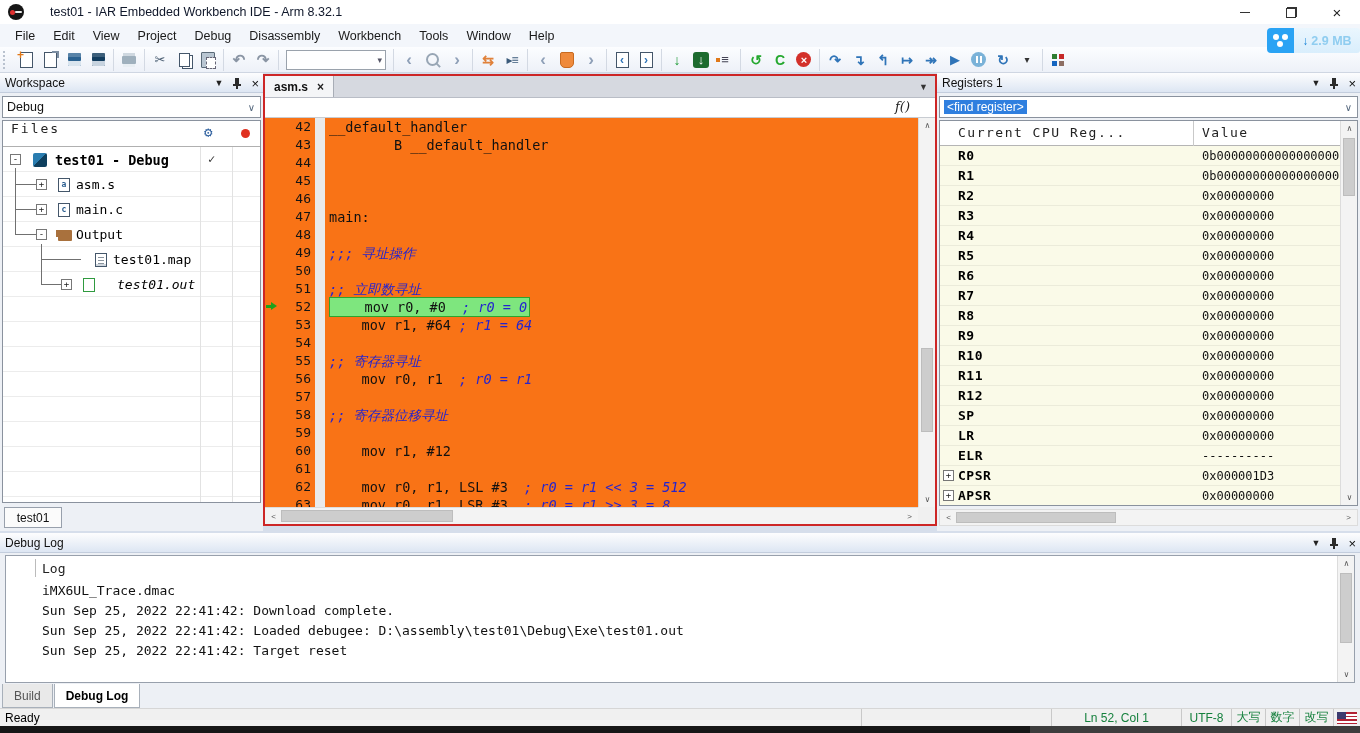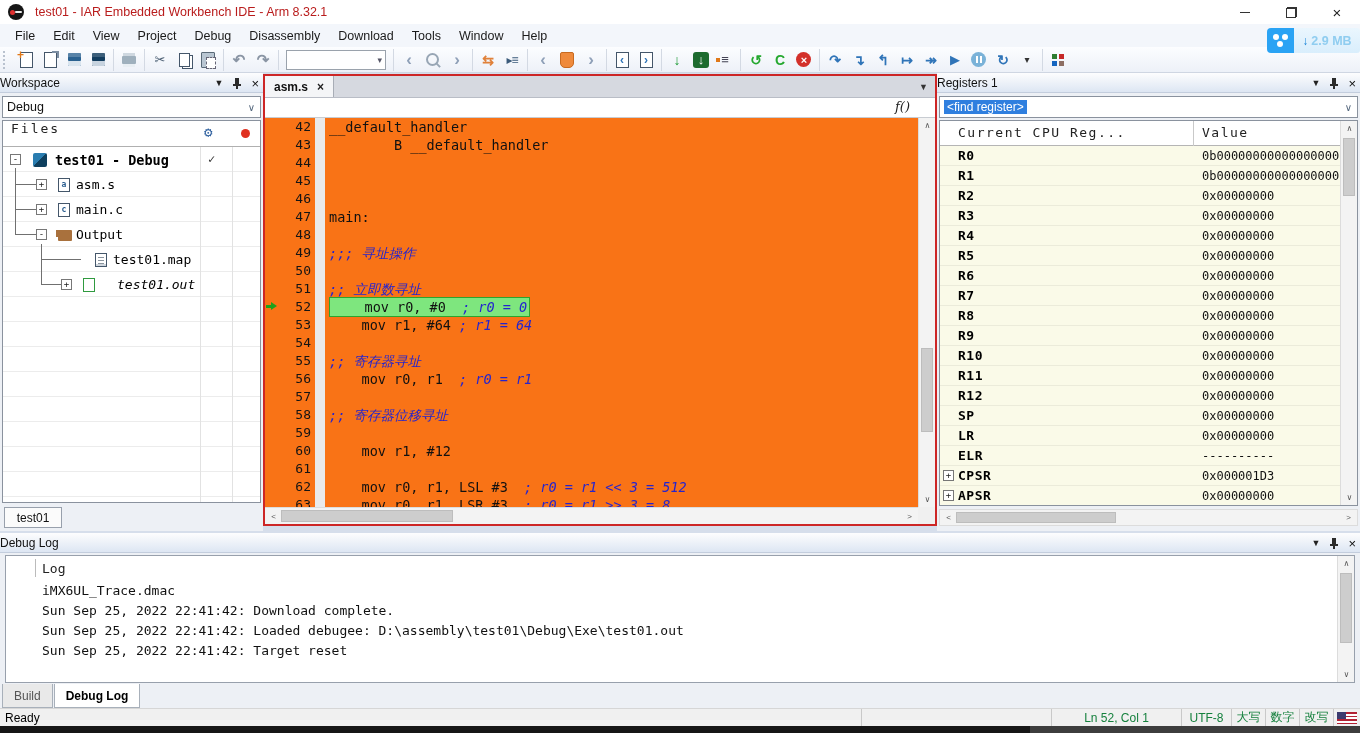--- a/index.html
+++ b/index.html
@@ -4,21 +4,21 @@
 <style>
   *{box-sizing:border-box;margin:0;padding:0}
   html,body{width:1360px;height:733px;overflow:hidden}
   body{position:relative;font-family:"Liberation Sans",sans-serif;background:#fff;color:#111}
 
   
   .titlebar{position:absolute;left:0;top:0;width:1360px;height:24px;background:#fff;display:flex;align-items:center}
   .appico{width:16px;height:16px;border-radius:50%;background:#161616;position:relative;margin-left:8px;flex:none}
   .appico::before{content:"";position:absolute;left:2px;top:6px;width:5px;height:5px;background:#e03030;border-radius:50%}
   .appico::after{content:"";position:absolute;right:2px;top:7px;width:7px;height:2px;background:#eee;border-radius:1px}
-  .title-text{font-size:12.5px;margin-left:11px;color:#b91c1c}
+  .title-text{font-size:12.5px;margin-left:26px;color:#0f172a}
   .win-controls{position:absolute;right:0;top:0;display:flex;height:24px}
   .win-btn{width:46px;height:24px;display:flex;align-items:center;justify-content:center}
   .minico{width:10px;height:1px;background:#333}
   .restore{position:relative;width:11px;height:11px}
   .restore::before{content:"";position:absolute;right:0;top:0;width:8px;height:8px;border:1px solid #333}
   .restore::after{content:"";position:absolute;left:0;bottom:0;width:8px;height:8px;border:1px solid #333;background:#fff}
   .closeico{font-size:15px;color:#222;line-height:1}
 
   
   .menubar{position:absolute;left:0;top:24px;width:1360px;height:23px;background:#f3f6fb;display:flex;align-items:center;padding-left:6px}
@@ -74,21 +74,21 @@
   .i-memory-window::before{content:"";width:5px;height:5px;background:#2e7d32;box-shadow:7px 0 0 #c62828,0 7px 0 #1565c0,7px 7px 0 #8d6e63;position:absolute;left:4px;top:4px}
   .tb-search{width:100px;height:20px;background:#fff;border:1px solid #9aa2ac;position:relative;margin:0 4px;display:flex;align-items:center}
   .tb-search input{border:none;outline:none;width:84px;height:16px;font-size:12px;margin-left:2px;font-family:"Liberation Sans",sans-serif}
   .tb-search .chev{position:absolute;right:3px;font-size:9px;color:#556}
 
   
   .main-bg{position:absolute;left:0;top:73px;width:1360px;height:460px;background:#d6deeb}
 
   
   .panel{position:absolute;background:#edf0f5}
-  .panel-caption{position:absolute;left:0;top:0;right:0;height:20px;background:linear-gradient(#fdfdfe,#dde6f3);border-bottom:1px solid #c3cddd;display:flex;align-items:center;}
+  .panel-caption{position:absolute;left:0;top:0;right:0;height:20px;background:linear-gradient(#fdfdfe,#dde6f3);border-bottom:1px solid #c3cddd;display:flex;align-items:center;padding-left:5px}
   .cap-title{font-size:12px;color:#111}
   .cap-btns{position:absolute;right:4px;top:0;height:20px;display:flex;align-items:center;gap:9px}
   .cap-caret{font-size:9px;color:#222}
   .pin{position:relative;width:10px;height:12px;display:inline-block}
   .pin::before{content:"";position:absolute;left:3px;top:1px;width:4px;height:6px;background:#2b2b2b}
   .pin::after{content:"";position:absolute;left:1px;top:7px;width:8px;height:2px;background:#2b2b2b}
   .pin i{position:absolute;left:4px;top:9px;width:2px;height:3px;background:#2b2b2b}
   .cap-close{font-size:13px;color:#111;line-height:1}
   .combo{position:absolute;background:#fff;border:1px solid #8a929e;height:22px;display:flex;align-items:center;padding:0 4px;font-size:12.5px}
   .combo .chev{position:absolute;right:5px;font-size:10px;color:#55687e}
@@ -203,21 +203,21 @@
   </div>
 </div>
 
 <div class="menubar" id="menubar">
     <span class="menu-item">File</span>
     <span class="menu-item">Edit</span>
     <span class="menu-item">View</span>
     <span class="menu-item">Project</span>
     <span class="menu-item">Debug</span>
     <span class="menu-item">Disassembly</span>
-    <span class="menu-item">Download</span>
+    <span class="menu-item">Workbench</span>
     <span class="menu-item">Tools</span>
     <span class="menu-item">Window</span>
     <span class="menu-item">Help</span>
   </div>
 
 <div class="net-overlay">
   <span class="net-ico"></span>
   <span class="net-body">
     <span class="net-arrow">↓</span>
     <span class="net-speed">2.9 MB</span>

